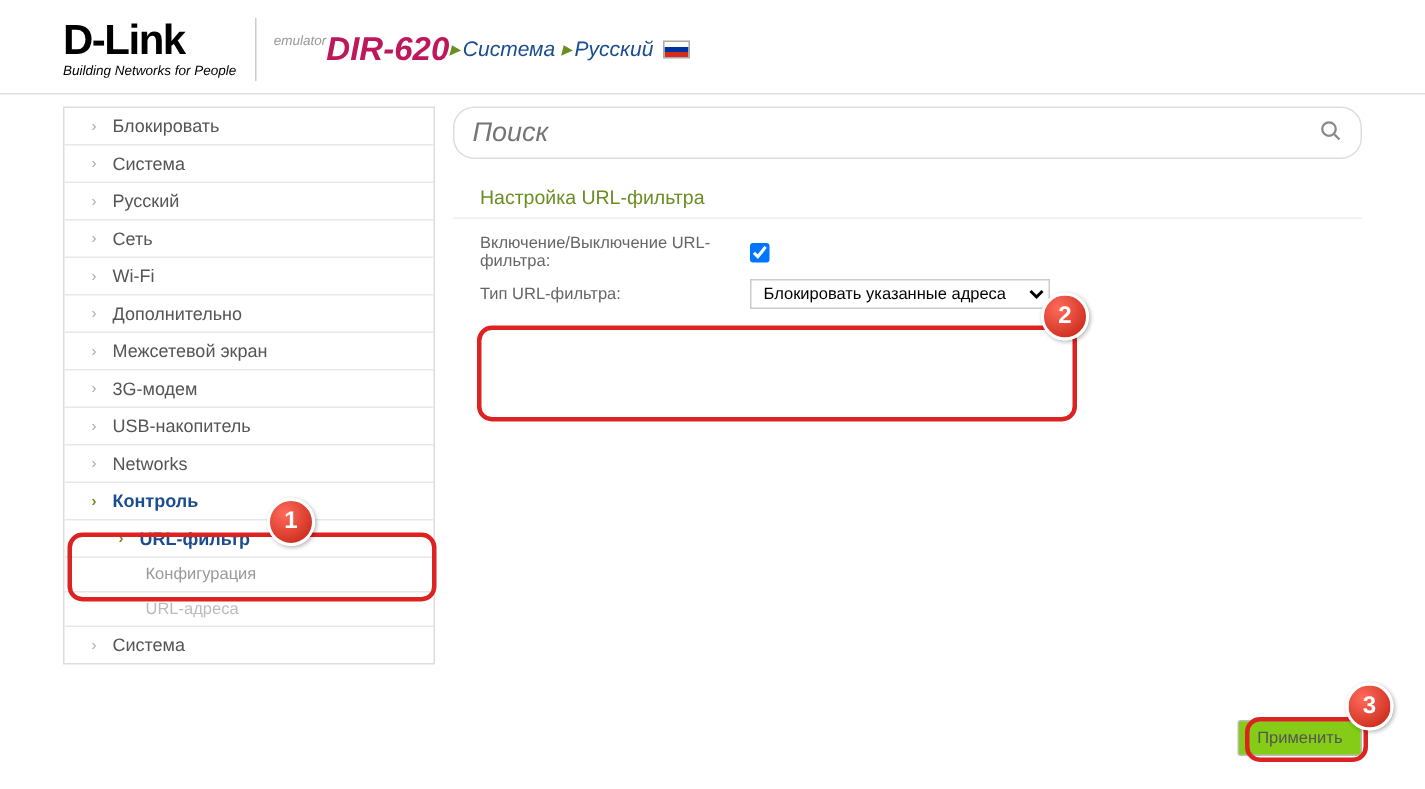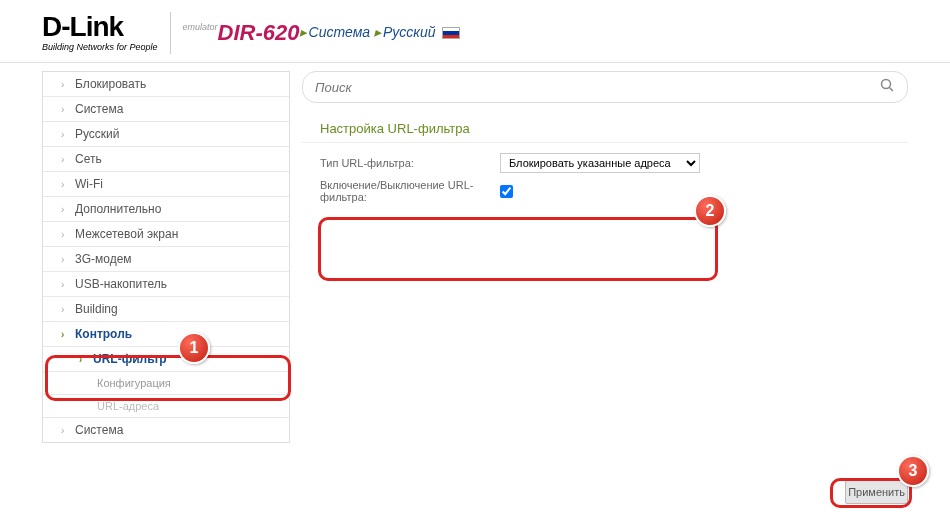--- a/index.html
+++ b/index.html
@@ -29,36 +29,36 @@
 .submenu { }
 .sub-item { border-bottom: 1px solid #e8e8e8; padding: 5px 8px 5px 36px; color: #999; cursor: pointer; display: flex; align-items: center; }
 .sub-item .chev { color: #aaa; font-size: 10px; margin-right: 6px; display: inline-block; width: 8px; }
 .sub-item.active { color: #1a4d8f; font-weight: bold; }
 .sub-item.active .chev { color: #6b8e23; }
 .sub-sub-item { border-bottom: 1px solid #e8e8e8; padding: 5px 8px 5px 54px; color: #bbb; cursor: pointer; font-size: 11px; }
 .sub-sub-item.active { color: #999; }
 
 .main { flex: 1; margin-right: 42px; }
 .search-bar { border: 1px solid #ddd; border-radius: 14px; padding: 6px 12px; display: flex; align-items: center; margin-bottom: 18px; }
-.search-bar input { border: none; outline: none; flex: 1; font-size: 13px; color: #aaa; font-style: italic; }
+.search-bar input { border: none; outline: none; flex: 1; font-size: 18px; color: #aaa; font-style: italic; }
 .search-icon { color: #888; font-size: 14px; }
 
 .breadcrumb { font-size: 17px; font-weight: bold; color: #1a4d8f; margin-bottom: 24px; padding-left: 4px; }
 .breadcrumb .sep { color: #1a4d8f; font-weight: normal; margin: 0 4px; }
 
 .section-title { color: #6b8e23; font-weight: normal; font-size: 13px; padding: 0 0 6px 18px; border-bottom: 1px solid #eee; margin-bottom: 10px; }
 
 .form-block { padding-left: 18px; position: relative; }
 .form-row { display: flex; align-items: center; margin-bottom: 6px; font-size: 11px; color: #666; }
 .form-label { width: 180px; }
 .form-row select { font-size: 11px; padding: 2px 4px; border: 1px solid #ccc; background: #fff; min-width: 200px; }
 .form-row input[type=checkbox] { cursor: pointer; }
 
 .apply-bar { position: absolute; bottom: 22px; right: 42px; }
-.apply-btn { border: 1px solid #bbb; background: #e5e5e5; padding: 5px 2px; font-size: 11px; color: #555; cursor: pointer; border-radius: 2px; }
+.apply-btn { border: 1px solid #bbb; background: #84cc16; padding: 5px 12px; font-size: 11px; color: #555; cursor: pointer; border-radius: 2px; }
 
 
 .hl-red { border: 3px solid #d22; border-radius: 10px; position: absolute; pointer-events: none; }
 .badge { position: absolute; width: 32px; height: 32px; border-radius: 50%; background: radial-gradient(circle at 35% 30%, #ff6b5b, #c01f0f); color: #fff; font-weight: bold; display: flex; align-items: center; justify-content: center; font-size: 16px; border: 2px solid #fff; box-shadow: 1px 1px 3px rgba(0,0,0,0.3); pointer-events: none; }
 </style>
 </head>
 <body>
 
 <div class="header">
   <div class="logo-block">
@@ -110,21 +110,21 @@
     <div class="menu-item">
         <span class="chev">›</span>
         <span>3G-модем</span>
       </div>
     <div class="menu-item">
         <span class="chev">›</span>
         <span>USB-накопитель</span>
       </div>
     <div class="menu-item">
         <span class="chev">›</span>
-        <span>Building</span>
+        <span>Networks</span>
       </div>
     <div class="menu-item open">
         <span class="chev">›</span>
         <span>Контроль</span>
       </div>
     <div class="submenu">
       <div class="sub-item active">
           <span class="chev">›</span>
           <span>URL-фильтр</span>
         </div>
@@ -146,28 +146,28 @@
             <line x1="9.5" y1="9.5" x2="13" y2="13" stroke="#888" stroke-width="1.5"></line>
           </svg>
       </span>
     </div>
 
 
     <div class="section-title">Настройка URL-фильтра</div>
 
     <div class="form-block">
       <div class="form-row">
+        <div class="form-label">Включение/Выключение URL-фильтра:</div>
+        <input type="checkbox" checked="" style="">
+      </div>
+      <div class="form-row">
         <div class="form-label">Тип URL-фильтра:</div>
         <select>
           <option>Блокировать указанные адреса</option>
         </select>
-      </div>
-      <div class="form-row">
-        <div class="form-label">Включение/Выключение URL-фильтра:</div>
-        <input type="checkbox" checked="" style="">
       </div>
     </div>
   </div>
 </div>
 
 <div class="apply-bar">
   <button class="apply-btn">Применить</button>
 </div>
 
 <div class="hl-red" style="left:45px; top:355px; width:246px; height:46px;"></div>

